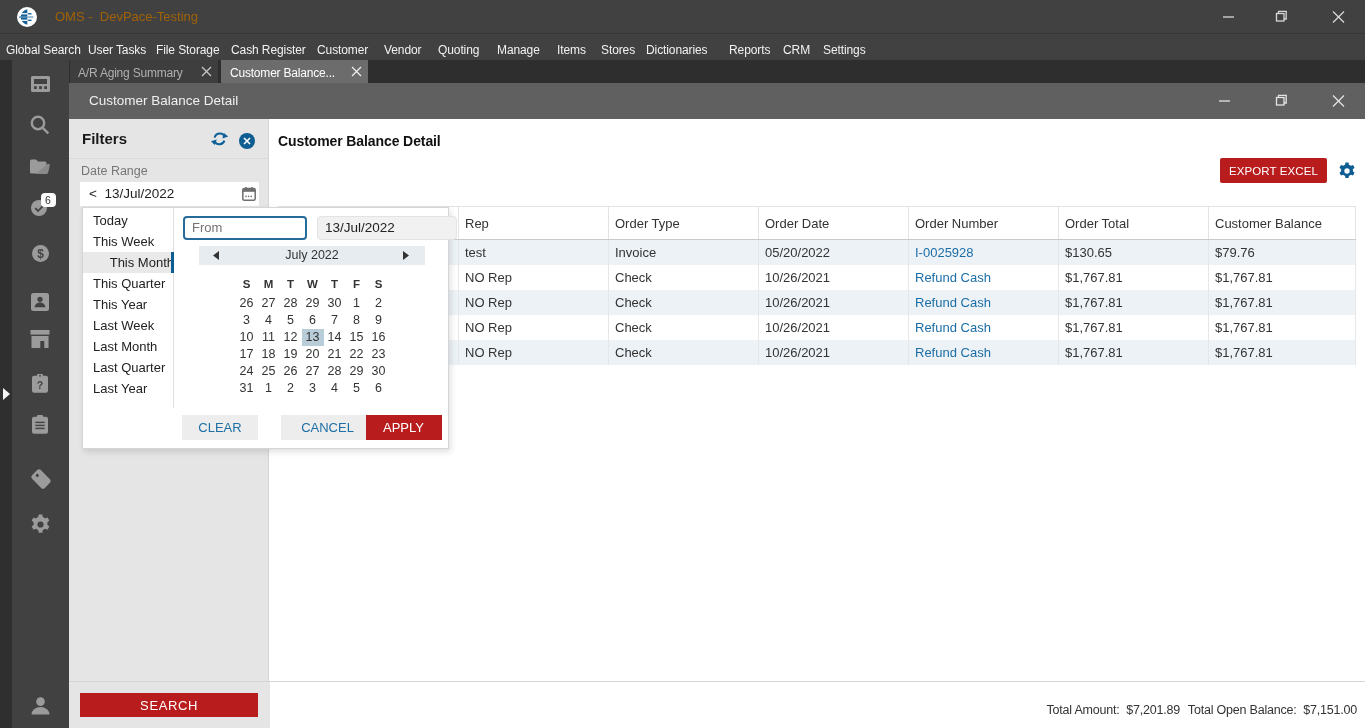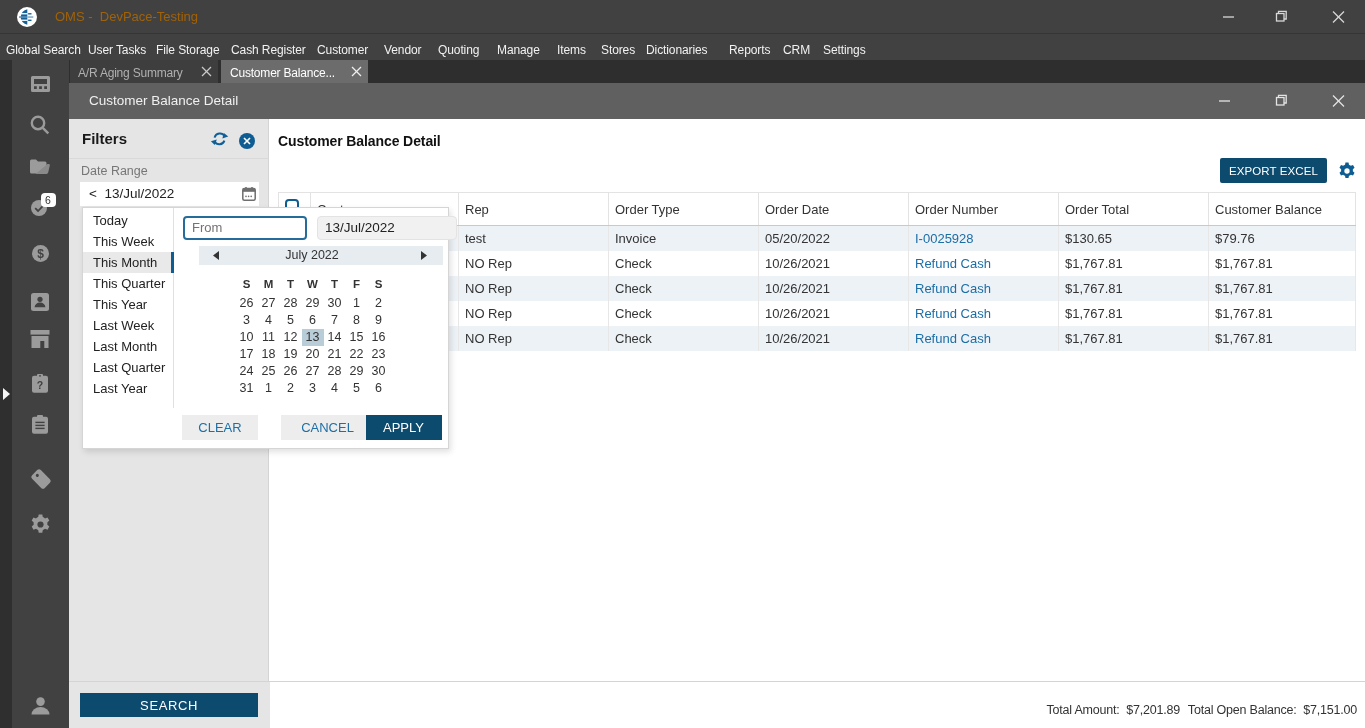--- a/index.html
+++ b/index.html
@@ -26,25 +26,25 @@
 
 #innerbar { left:69px; top:83px; width:1296px; height:36px; background:#606060; }
 #innerbar .t { position:absolute; left:20px; top:0; height:36px; line-height:36px; color:#f0f0f0; font-size:13.5px; }
 
 
 #panel { left:69px; top:119px; width:200px; height:609px; background:#e5e5e5; border-right:1px solid #d4d4d4; }
 #main { left:270px; top:119px; width:1095px; height:562px; background:#fff; }
 #bottombar { left:69px; top:681px; width:1296px; height:47px; background:#fff; border-top:1px solid #d4d4d4; }
 #bottombar .gray { position:absolute; left:0; top:0; width:201px; height:47px; background:#e5e5e5; }
 
-.btn-blue { background:#0c4a6e; color:#fff; display:flex; align-items:center; justify-content:center; }
+.btn-blue { background:#b91c1c; color:#fff; display:flex; align-items:center; justify-content:center; }
 .btn-gray { background:#ededed; color:#1d6fa5; display:flex; align-items:center; justify-content:center; }
 
 
-#tbl { left:278px; top:192px; width:1077px; }
+#tbl { left:278px; top:206px; width:1077px; }
 #tbl table { border-collapse:collapse; table-layout:fixed; width:1077px; font-size:13px; color:#333; }
 #tbl th { font-weight:normal; text-align:left; height:33px; padding:0 0 0 6px;
   border:1px solid #e3e3e3; border-bottom:1px solid #c9c9c9; }
 #tbl td { height:25px; padding:0 0 0 6px; border-left:1px solid #e7e7e7; border-right:1px solid #e7e7e7; }
 #tbl tr.alt { background:#edf2f7; }
 #tbl a { color:#1b6da6; text-decoration:none; }
 
 
 #popup { left:82px; top:207px; width:367px; height:242px; background:#fff;
   border:1px solid #d5d5d5; box-shadow:2px 3px 6px rgba(0,0,0,0.12); z-index:10; }
@@ -340,35 +340,35 @@
   <div class="abs" id="bottombar">
     <div class="gray"></div>
     <span style="position:absolute; right:185px; top:21px; font-size:12.5px; letter-spacing:-0.2px; color:#333; white-space:nowrap;text-align:center;">Total Amount: &nbsp;$7,201.89</span>
     <span style="position:absolute; right:8px; top:21px; font-size:12.5px; letter-spacing:-0.2px; color:#333; white-space:nowrap;">Total Open Balance: &nbsp;$7,151.00</span>
   </div>
 
   <div class="abs" id="popup">
     <div id="qlist">
       <div class="qi" style="top:2px;">Today</div>
       <div class="qi" style="top:23px;">This Week</div>
-      <div class="qi" style="top:44px; background:#e9e9e9;">This Month<span style="position:absolute; right:0; top:0; width:3px; height:21px; background:#0e5d92;"></span></div>
+      <div class="qi" style="top:44px; background:#e9e9e9;text-align:right;">This Month<span style="position:absolute; right:0; top:0; width:3px; height:21px; background:#0e5d92;"></span></div>
       <div class="qi" style="top:65px;">This Quarter</div>
       <div class="qi" style="top:86px;">This Year</div>
       <div class="qi" style="top:107px;">Last Week</div>
       <div class="qi" style="top:128px;">Last Month</div>
       <div class="qi" style="top:149px;">Last Quarter</div>
       <div class="qi" style="top:170px;">Last Year</div>
     </div>
     <div style="position:absolute; left:100px; top:8px; width:124px; height:24px; border:2px solid #266c9b; border-radius:4px;">
       <span style="position:absolute; left:7px; top:0; line-height:20px; font-size:13px; color:#737373;">From</span>
     </div>
     <div style="position:absolute; left:234px; top:8px; width:140px; height:24px; background:#f1f1f1; border:1px solid #e3e3e3; border-radius:4px;">
       <span style="position:absolute; left:7px; top:0; line-height:22px; font-size:13.5px; color:#222;">13/Jul/2022</span>
     </div>
-    <div class="cal" style="left:116px; top:38px; width:244px; height:19px; background:#e7ecf0;">
+    <div class="cal" style="left:116px; top:38px; width:226px; height:19px; background:#e7ecf0;">
       <svg style="position:absolute; left:14px; top:5px;" width="6" height="9" viewBox="0 0 6 9">
           <path d="M6 0 L0 4.5 L6 9 Z" fill="#333"></path>
         </svg>
       <span style="position:absolute; left:0; width:226px; text-align:center; line-height:19px; font-size:12.5px;">July 2022</span>
       <svg style="position:absolute; right:16px; top:5px;" width="6" height="9" viewBox="0 0 6 9">
           <path d="M0 0 L6 4.5 L0 9 Z" fill="#333"></path>
         </svg>
     </div>
     <div class="cal" id="calgrid" style="left:152.5px; top:0; width:154px;">
   <div style="position:absolute; left:0; top:67.5px; width:154px; height:17px; white-space:nowrap;"><span style="display:inline-block; width:22px; text-align:center; line-height:17px; vertical-align:top; font-weight:bold; font-size:11.5px;">S</span><span style="display:inline-block; width:22px; text-align:center; line-height:17px; vertical-align:top; font-weight:bold; font-size:11.5px;">M</span><span style="display:inline-block; width:22px; text-align:center; line-height:17px; vertical-align:top; font-weight:bold; font-size:11.5px;">T</span><span style="display:inline-block; width:22px; text-align:center; line-height:17px; vertical-align:top; font-weight:bold; font-size:11.5px;">W</span><span style="display:inline-block; width:22px; text-align:center; line-height:17px; vertical-align:top; font-weight:bold; font-size:11.5px;">T</span><span style="display:inline-block; width:22px; text-align:center; line-height:17px; vertical-align:top; font-weight:bold; font-size:11.5px;">F</span><span style="display:inline-block; width:22px; text-align:center; line-height:17px; vertical-align:top; font-weight:bold; font-size:11.5px;">S</span></div>

